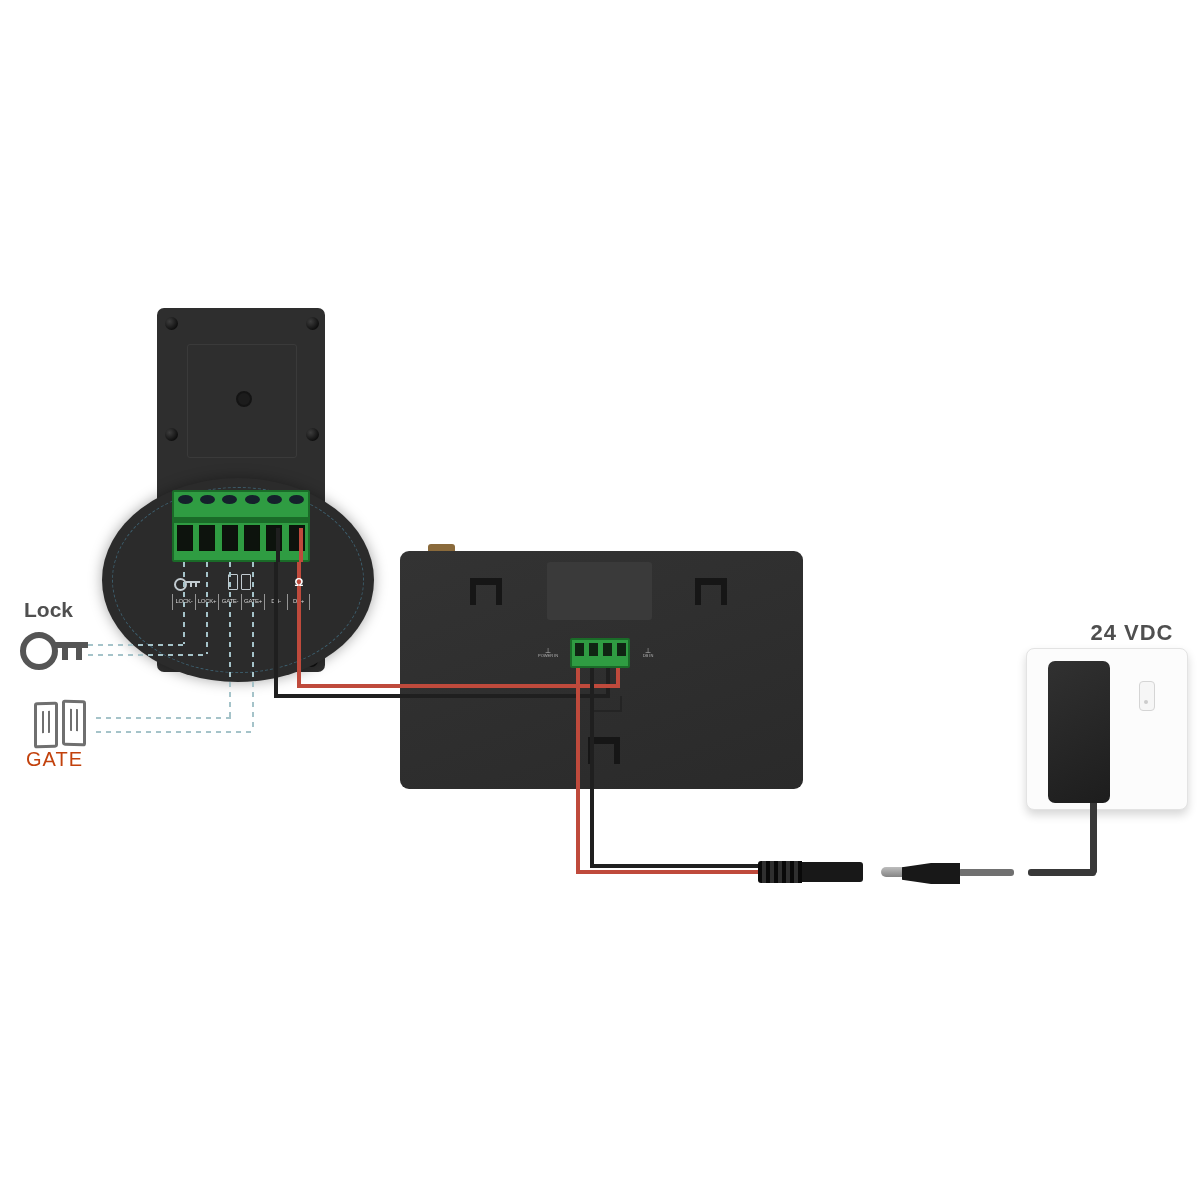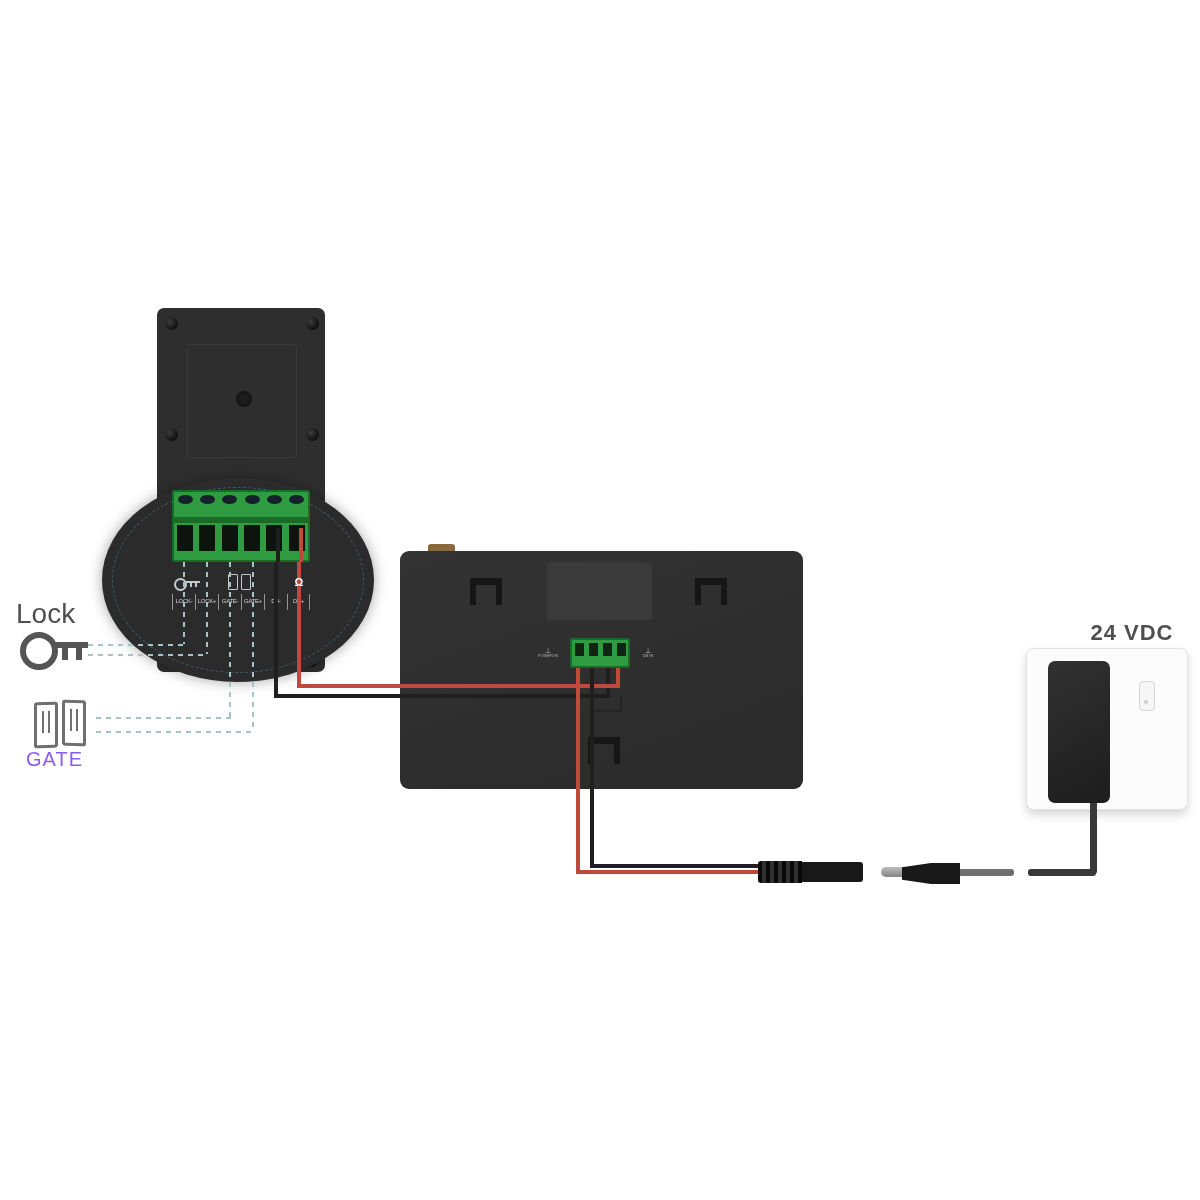--- a/index.html
+++ b/index.html
@@ -47,22 +47,22 @@
   .key-s-shaft{left:186px;top:581px;width:14px;height:2px;background:#c2cbd0;z-index:14;}
   .key-s-t1{left:190px;top:583px;width:2px;height:4px;background:#c2cbd0;z-index:14;}
   .key-s-t2{left:195px;top:583px;width:2px;height:4px;background:#c2cbd0;z-index:14;}
   .gate-s{width:10px;height:16px;border:1.5px solid #c2cbd0;border-radius:1px;z-index:14;box-sizing:border-box;}
   .bell-icon{left:292px;top:573px;width:14px;height:18px;color:#ffffff;font-size:11px;line-height:18px;
              text-align:center;z-index:17;font-weight:bold;}
   
   .dashh{height:2px;background:repeating-linear-gradient(90deg,var(--dash) 0 5px,transparent 5px 10px);z-index:14;}
   .dashv{width:2px;background:repeating-linear-gradient(180deg,var(--dash) 0 5px,transparent 5px 10px);z-index:14;}
   
-  .lock-text{left:16px;top:598px;font-size:28px;color:#4f4f4f;z-index:5;}
-  .gate-text{left:26px;top:748px;font-size:20px;color:#8b5cf6;letter-spacing:1px;z-index:5;}
+  .lock-text{left:24px;top:598px;font-size:21px;color:#4f4f4f;z-index:5;font-weight:bold;}
+  .gate-text{left:26px;top:748px;font-size:20px;color:#c2410c;letter-spacing:1px;z-index:5;}
   .key-ring{left:20px;top:632px;width:26px;height:26px;border:6px solid #555;border-radius:50%;z-index:5;}
   .key-shaft{left:52px;top:642px;width:36px;height:6px;background:#555;z-index:5;}
   .key-t1{left:62px;top:648px;width:6px;height:12px;background:#555;z-index:5;}
   .key-t2{left:76px;top:648px;width:6px;height:12px;background:#555;z-index:5;}
   .gpanel{width:24px;height:46px;border:3px solid #6f6f6f;border-radius:3px;z-index:5;box-sizing:border-box;
           display:flex;justify-content:center;gap:4px;padding-top:6px;background:#fff;}
   .gslat{width:2px;height:22px;background:#6f6f6f;}
   
   .wr{background:var(--wire-red);z-index:15;}
   .wb{background:var(--wire-black);z-index:15;}

